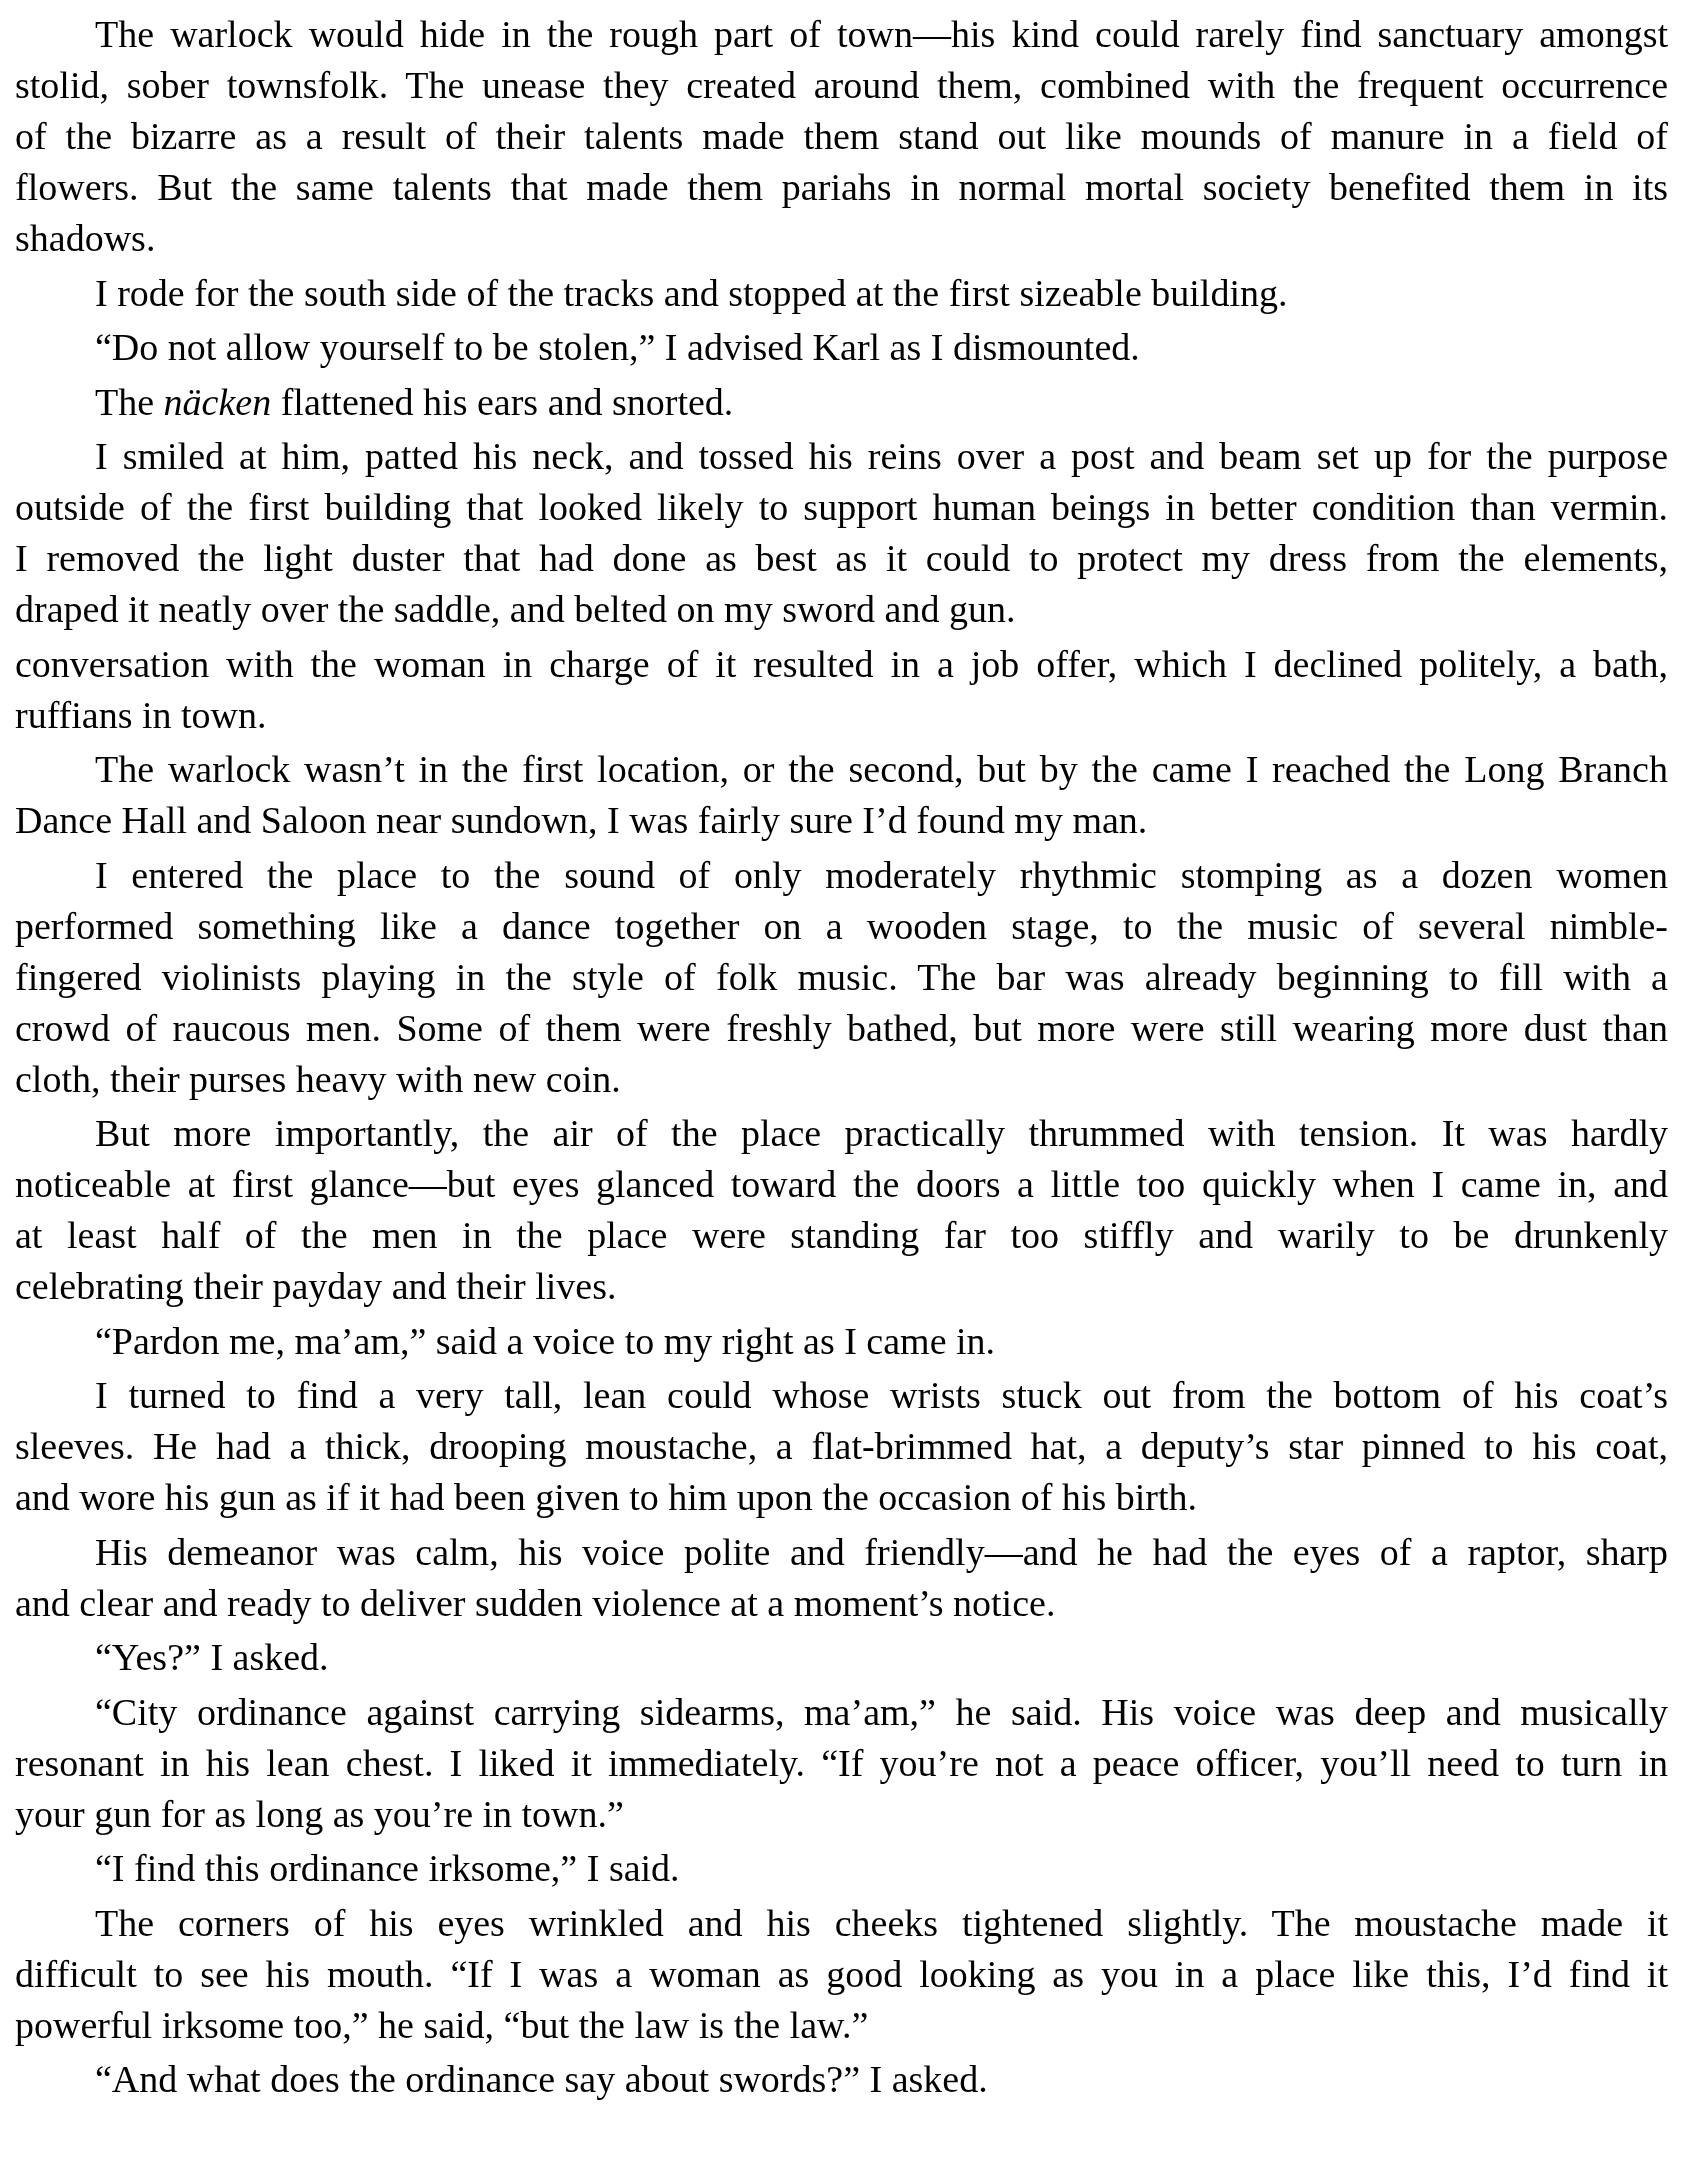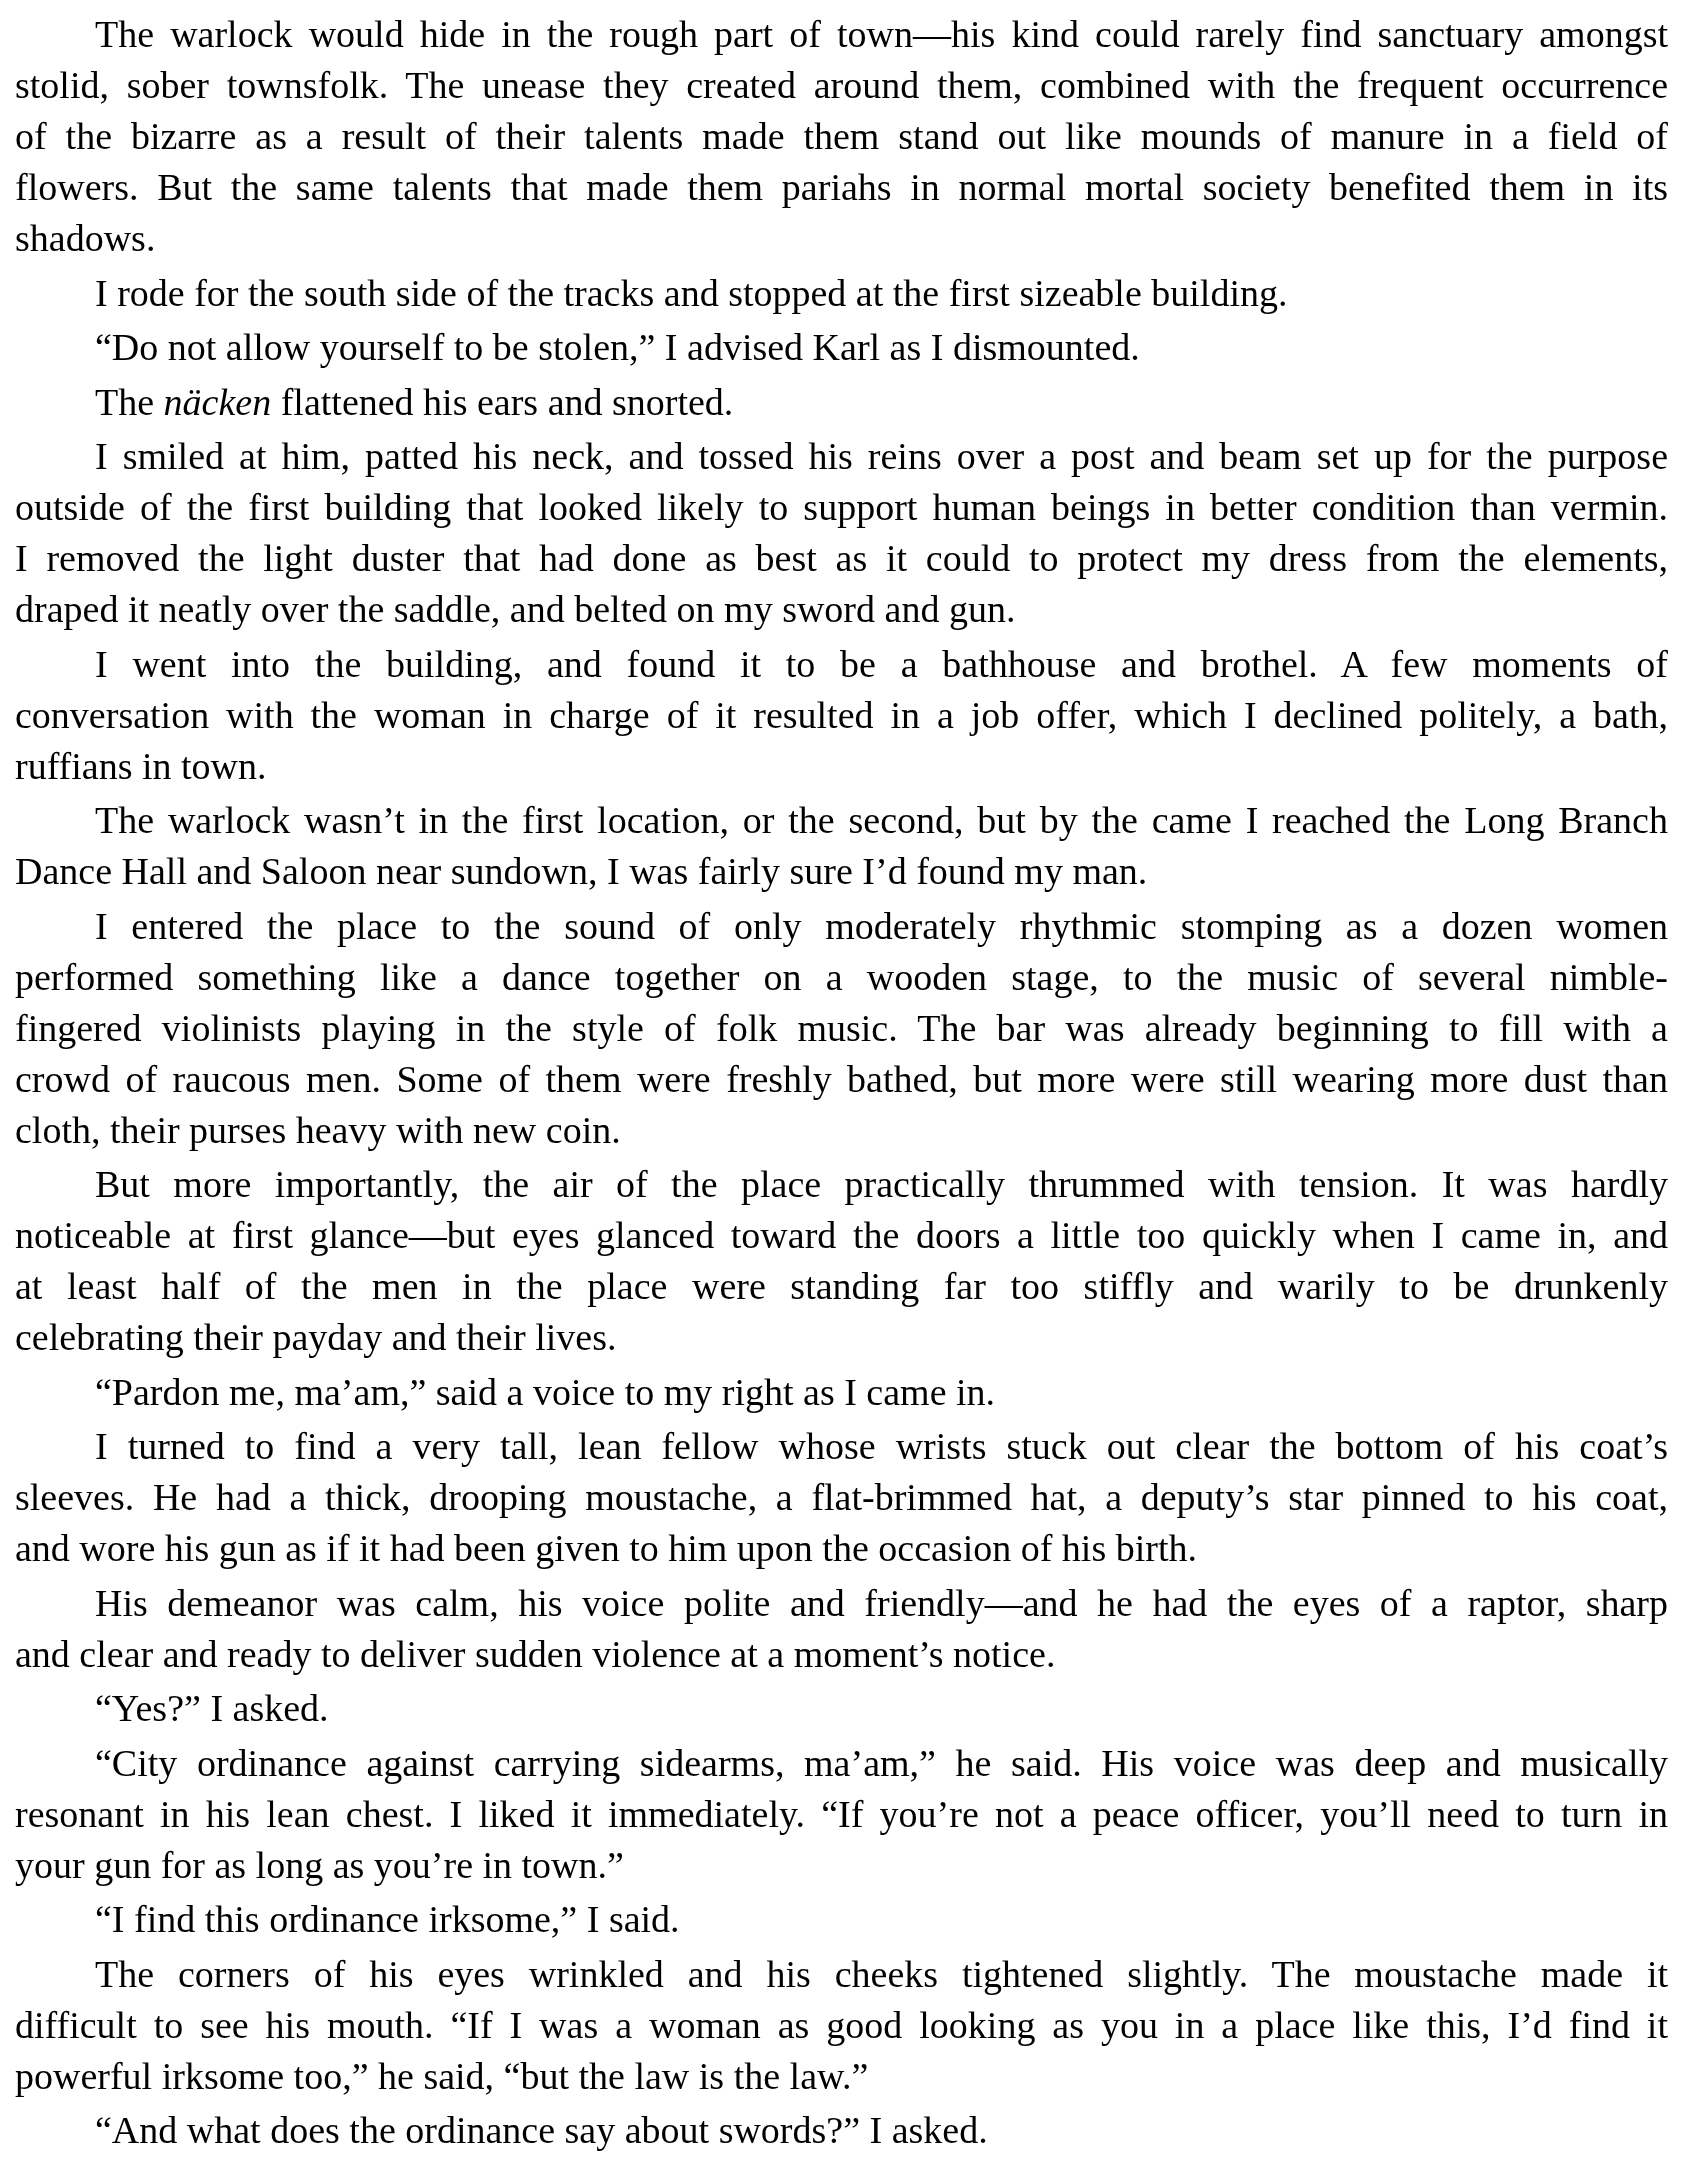--- a/index.html
+++ b/index.html
@@ -76,21 +76,20 @@
   </div>
 
   <div class="para">
     <div class="line indent">I smiled at him, patted his neck, and tossed his reins over a post and beam set up for the purpose</div>
     <div class="line full">outside of the first building that looked likely to support human beings in better condition than vermin.</div>
     <div class="line full">I removed the light duster that had done as best as it could to protect my dress from the elements,</div>
     <div class="line full last">draped it neatly over the saddle, and belted on my sword and gun.</div>
   </div>
 
   <div class="para">
-    <div class="line indent">I went into the building, and found it to be a bathhouse and brothel. A few moments of</div>
     <div class="line full">conversation with the woman in charge of it resulted in a job offer, which I declined politely, a bath,</div>
     <div class="line full last">ruffians in town.</div>
   </div>
 
   <div class="para">
     <div class="line indent">The warlock wasn’t in the first location, or the second, but by the came I reached the Long Branch</div>
     <div class="line full last">Dance Hall and Saloon near sundown, I was fairly sure I’d found my man.</div>
   </div>
 
   <div class="para">
@@ -106,21 +105,21 @@
     <div class="line full">noticeable at first glance—but eyes glanced toward the doors a little too quickly when I came in, and</div>
     <div class="line full">at least half of the men in the place were standing far too stiffly and warily to be drunkenly</div>
     <div class="line full last">celebrating their payday and their lives.</div>
   </div>
 
   <div class="para">
     <div class="line indent last">“Pardon me, ma’am,” said a voice to my right as I came in.</div>
   </div>
 
   <div class="para">
-    <div class="line indent">I turned to find a very tall, lean fellow whose wrists stuck out clear the bottom of his coat’s</div>
+    <div class="line indent">I turned to find a very tall, lean could whose wrists stuck out from the bottom of his coat’s</div>
     <div class="line full">sleeves. He had a thick, drooping moustache, a flat-brimmed hat, a deputy’s star pinned to his coat,</div>
     <div class="line full last">and wore his gun as if it had been given to him upon the occasion of his birth.</div>
   </div>
 
   <div class="para">
     <div class="line indent">His demeanor was calm, his voice polite and friendly—and he had the eyes of a raptor, sharp</div>
     <div class="line full last">and clear and ready to deliver sudden violence at a moment’s notice.</div>
   </div>
 
   <div class="para">

